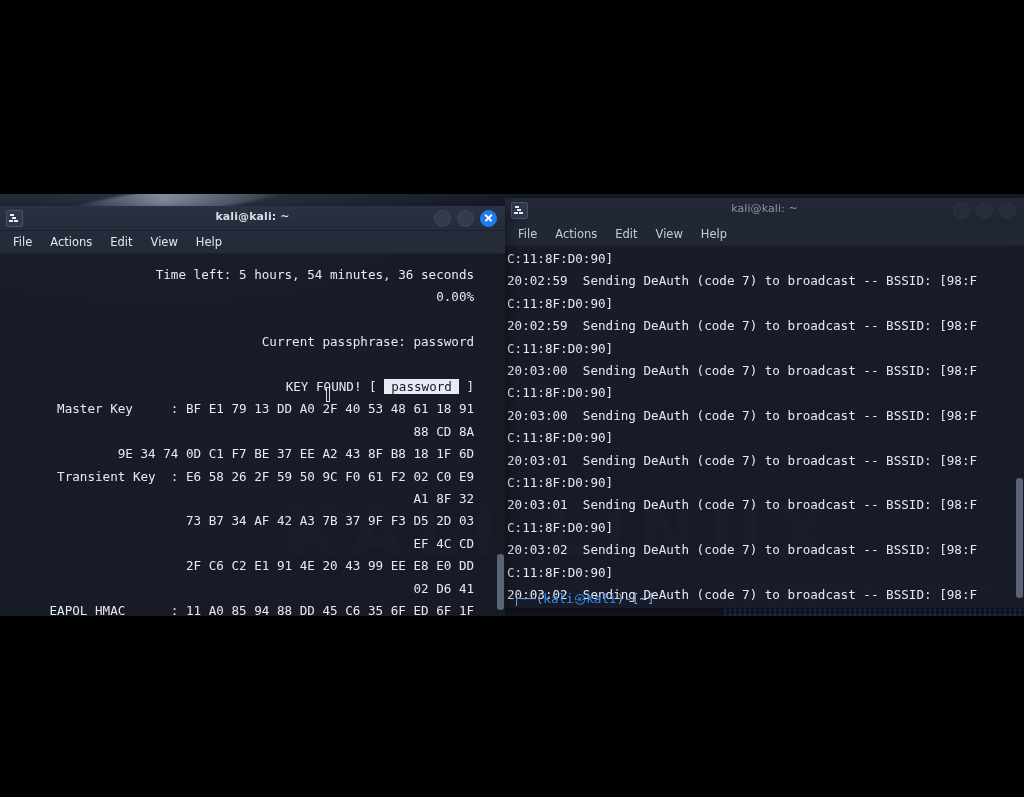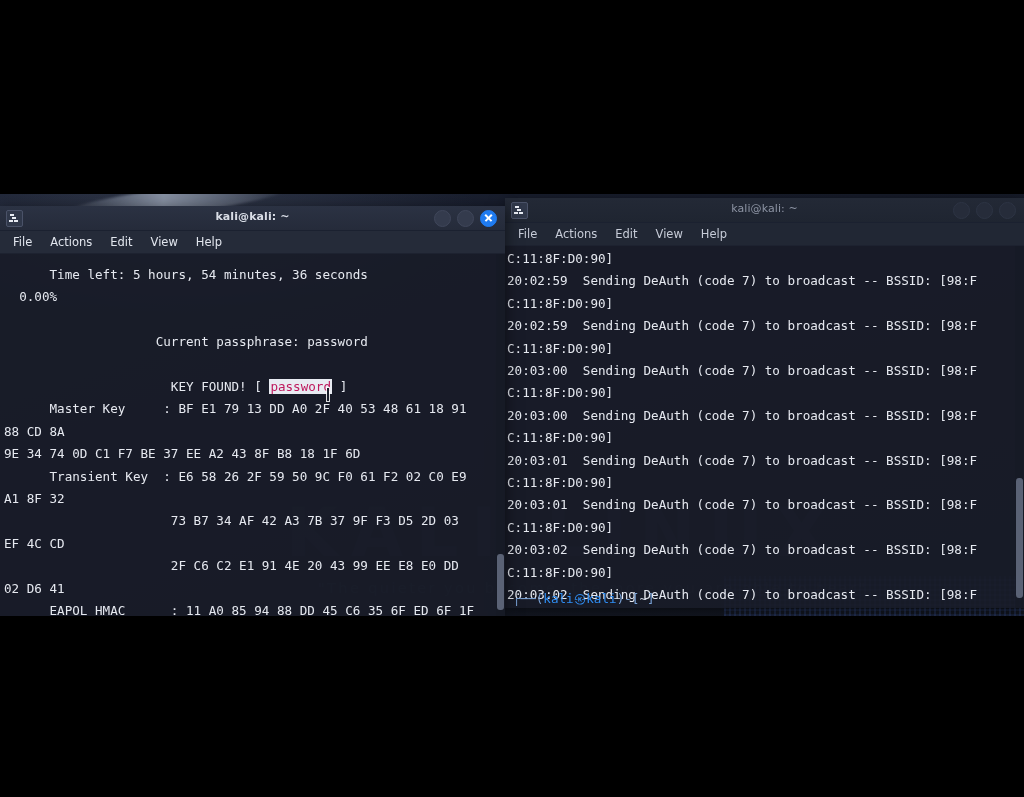--- a/index.html
+++ b/index.html
@@ -203,22 +203,22 @@
     top: 4px;
     font-family: "DejaVu Sans Mono", monospace;
     font-size: 12.6px;
     line-height: 22.4px;
     color: #e6e9f0;
     white-space: pre;
     letter-spacing: 0px;
   }
   .hl {
     background: #e8ebf2;
-    color: #be185d;
-    padding: 0 1px;
+    color: #0f172a;
+    padding: 0 7px;
   }
   .p-brk { color: #7aa2d6; }
   .p-user { color: #2f8ef4; font-weight: normal; }
   .p-sym  { color: #2f8ef4; }
   .p-home { color: #cfd6e4; }
   .ibeam {
     position: absolute;
     width: 2px;
     height: 13px;
     background: #1a1f2c;
@@ -304,21 +304,21 @@
     </div>
 
     <div class="menubar">
       <div class="menu-item">File</div>
       <div class="menu-item">Actions</div>
       <div class="menu-item">Edit</div>
       <div class="menu-item">View</div>
       <div class="menu-item">Help</div>
     </div>
 
-    <div class="term-body" style="height:364px;">
+    <div class="term-body" style="height:364px;text-align:right;">
       <div class="term-lines" id="left-lines" style="left:4px; top:10px;"><div>      Time left: 5 hours, 54 minutes, 36 seconds</div><div>  0.00%</div><div>&nbsp;</div><div>                    Current passphrase: password</div><div>&nbsp;</div><div>                      KEY FOUND! [ <span class="hl">password</span> ]</div><div>      Master Key     : BF E1 79 13 DD A0 2F 40 53 48 61 18 91</div><div>88 CD 8A</div><div>9E 34 74 0D C1 F7 BE 37 EE A2 43 8F B8 18 1F 6D</div><div>      Transient Key  : E6 58 26 2F 59 50 9C F0 61 F2 02 C0 E9</div><div>A1 8F 32</div><div>                      73 B7 34 AF 42 A3 7B 37 9F F3 D5 2D 03</div><div>EF 4C CD</div><div>                      2F C6 C2 E1 91 4E 20 43 99 EE E8 E0 DD</div><div>02 D6 41</div><div>      EAPOL HMAC      : 11 A0 85 94 88 DD 45 C6 35 6F ED 6F 1F</div></div>
 
       <div class="ibeam" style="left:327px; top:134px;"></div>
 
       <div class="term-lines" style="left:8px; top:358px;"><span class="p-brk">┌──(</span><span class="p-user">kali</span><span class="p-sym">㉿</span><span class="p-user">kali</span><span class="p-brk">)-[</span><span class="p-home">~</span><span class="p-brk">]</span></div>
 
       <div class="scrollbar">
         <div class="scroll-thumb" style="top:300px; height:56px;"></div>
       </div>
     </div>

